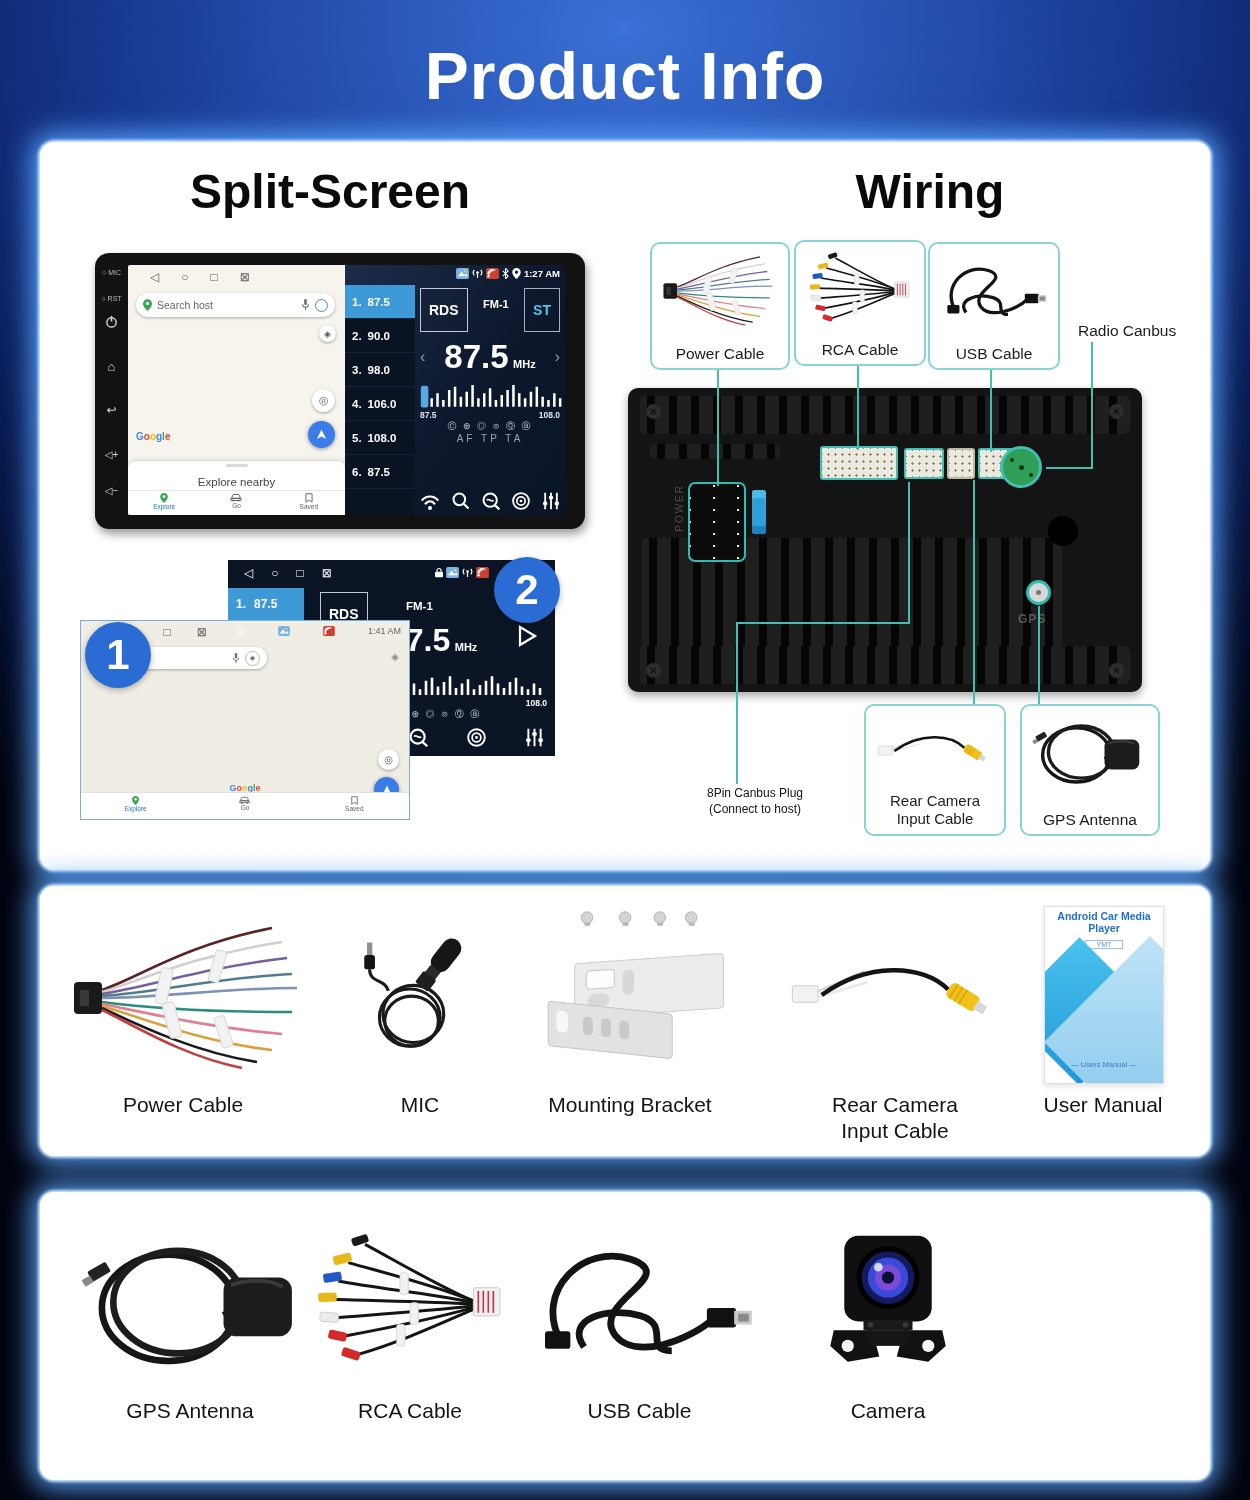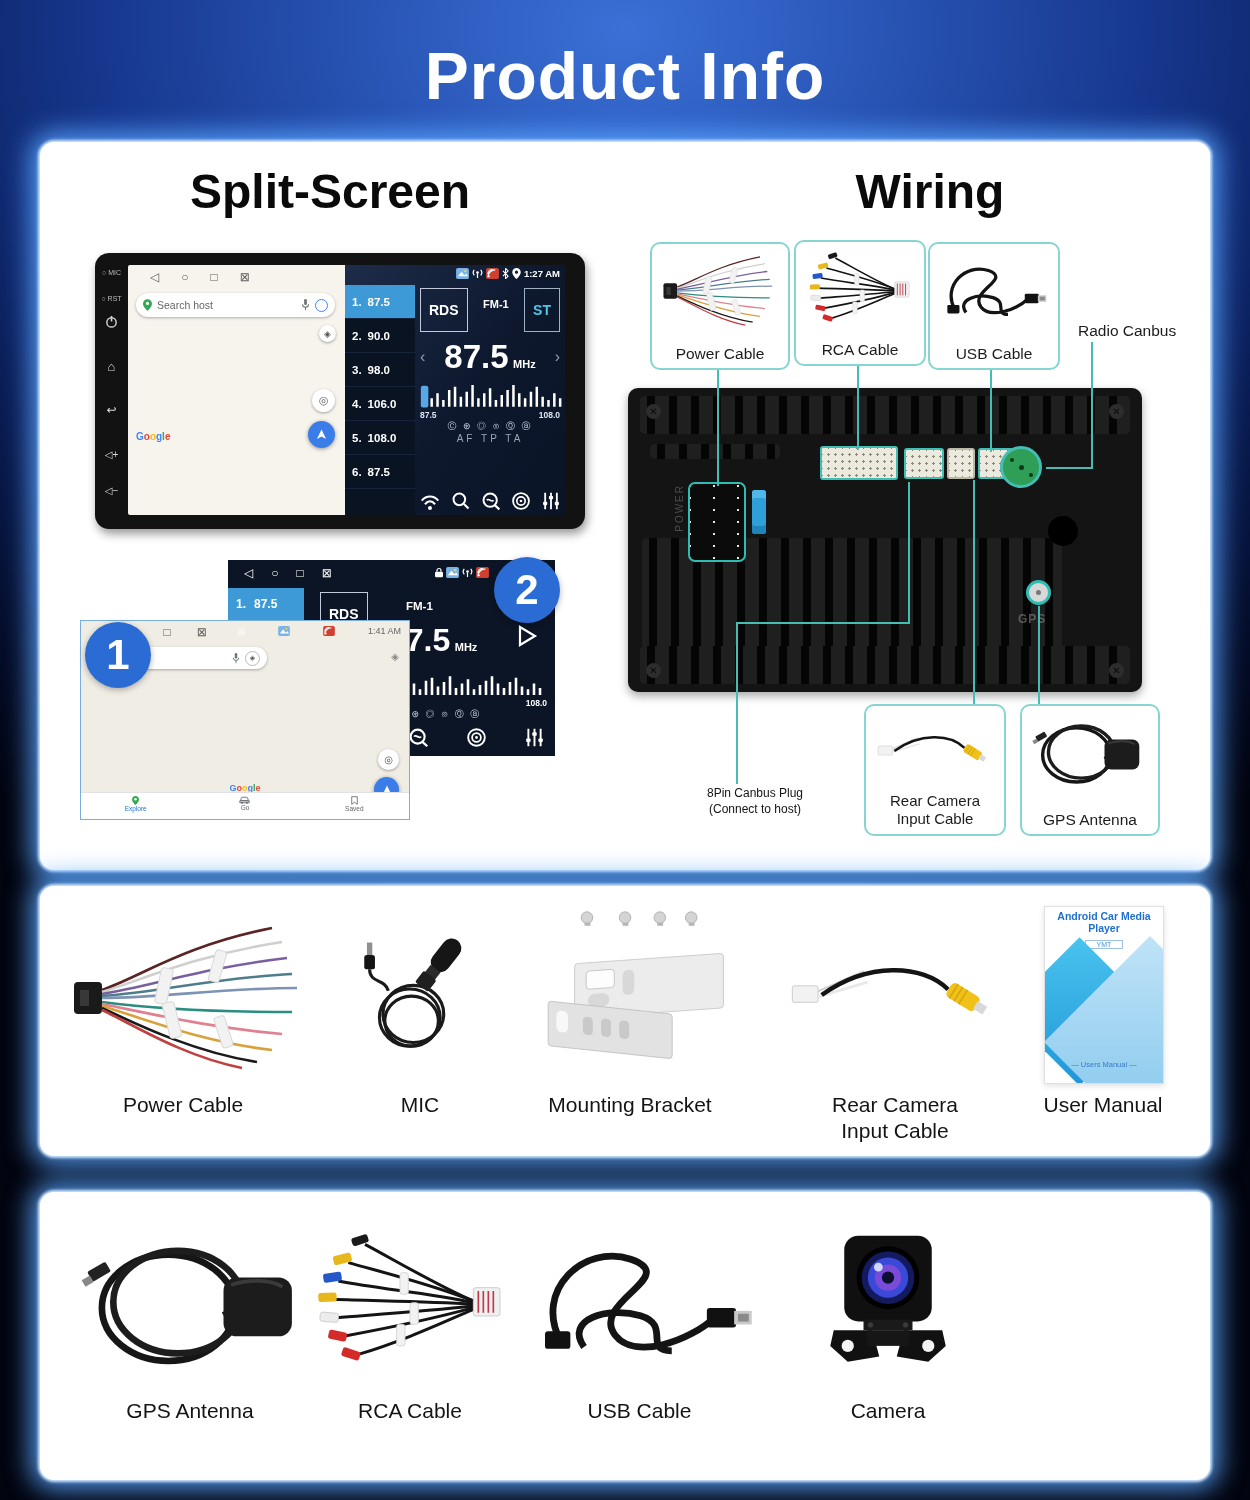--- a/index.html
+++ b/index.html
@@ -336,20 +336,44 @@
           <span class="avatar"></span>
         </div>
         <div class="cir" style="position:absolute;right:9px;top:60px;width:17px;height:17px;font-size:9px;">◈</div>
         <div class="cir" style="position:absolute;right:10px;top:124px;width:23px;height:23px;font-size:11px;">◎</div>
         <div class="fab" style="position:absolute;right:10px;top:156px;width:27px;height:27px;">
           <svg width="11" height="11">
               <use href="#ic-navarrow"></use>
             </svg>
         </div>
         <div class="gtxt" style="position:absolute;left:8px;top:166px;"><span style="color:#4285F4">G</span><span style="color:#EA4335">o</span><span style="color:#FBBC05">o</span><span style="color:#4285F4">g</span><span style="color:#34A853">l</span><span style="color:#EA4335">e</span></div>
+        <div class="excard">
+          <div style="width:22px;height:3px;background:#dadada;border-radius:2px;margin:3px auto 0;"></div>
+          <div class="exn">Explore nearby</div>
+          <div class="tabs">
+            <div class="tab on">
+                <svg width="8" height="10" style="margin:0 auto">
+                  <use href="#ic-gpin"></use>
+                </svg>
+                <div>Explore</div>
+              </div>
+            <div class="tab">
+                <svg width="12" height="9" style="margin:0 auto">
+                  <use href="#ic-car"></use>
+                </svg>
+                <div>Go</div>
+              </div>
+            <div class="tab">
+                <svg width="8" height="10" style="margin:0 auto">
+                  <use href="#ic-bookmark"></use>
+                </svg>
+                <div>Saved</div>
+              </div>
+          </div>
+        </div>
       </div>
 
       <div class="radio">
         <div class="stat">
           <svg width="13" height="11">
               <use href="#ic-img"></use>
             </svg>
           <svg width="11" height="11">
               <use href="#ic-ant"></use>
             </svg>

